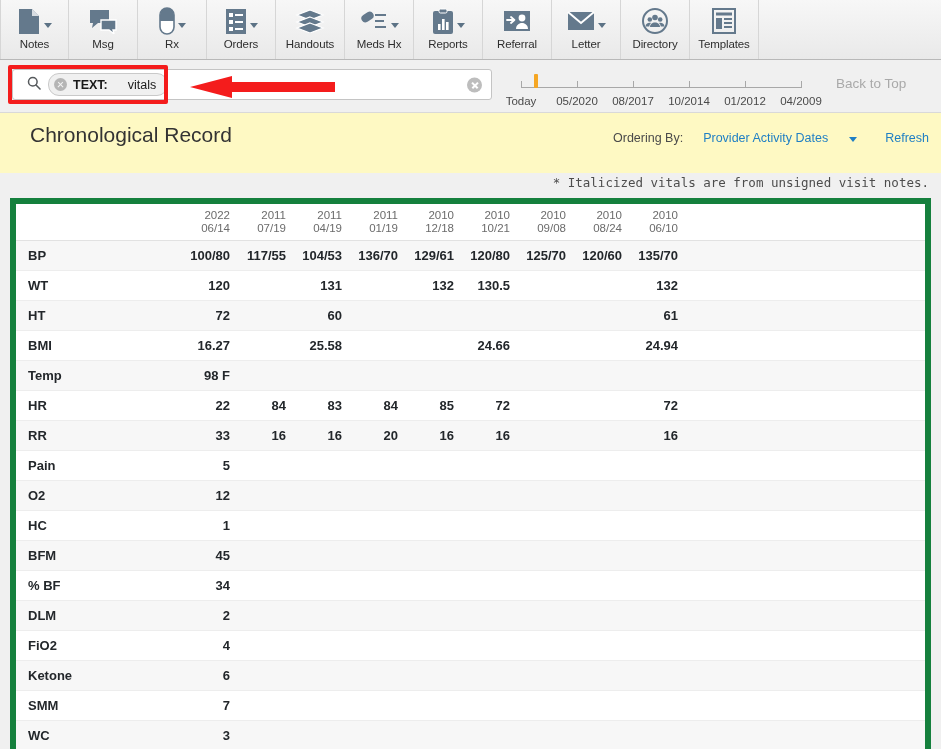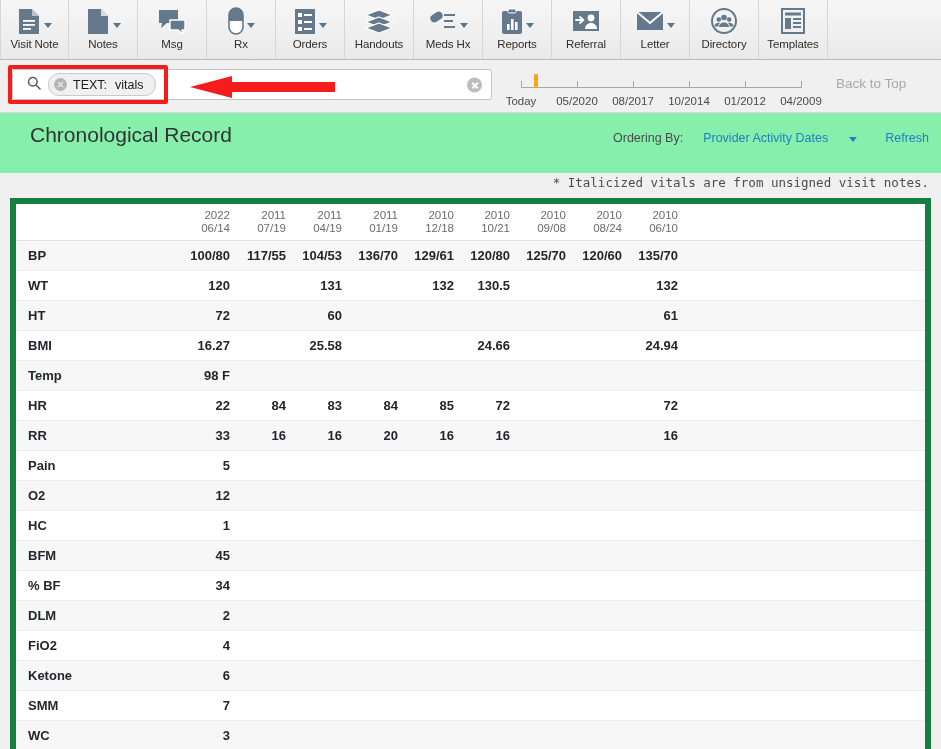--- a/index.html
+++ b/index.html
@@ -104,21 +104,21 @@
   }
   #token-remove-icon::before, #token-remove-icon::after {
     content: "";
     position: absolute;
     left: 3px; top: 6px;
     width: 7px; height: 1.4px;
     background: #f3f3f3;
   }
   #token-remove-icon::before { transform: rotate(45deg); }
   #token-remove-icon::after  { transform: rotate(-45deg); }
-  #token-key { font-weight: normal; margin-right: 8px; }
+  #token-key { font-weight: bold; margin-right: 20px; }
   #search-clear-icon {
     position: absolute;
     right: 9px; top: 50%;
     transform: translateY(-50%);
     width: 15px; height: 15px;
     border-radius: 50%;
     background: #bdbdbd;
   }
   #search-clear-icon::before, #search-clear-icon::after {
     content: "";
@@ -185,21 +185,21 @@
     position: absolute;
     left: 836px; top: 16px;
     font-size: 13.5px;
     color: #a9a9a9;
   }
 
   
   #page-header {
     position: relative;
     height: 60px;
-    background: #86efac;
+    background: #fef9c3;
   }
   #page-title {
     position: absolute;
     left: 30px; top: 10px;
     font-size: 21px;
     color: #333333;
     font-weight: normal;
   }
   #ordering {
     position: absolute;
@@ -281,37 +281,20 @@
     font-size: 13px;
   }
   col.lbl   { width: 160px; }
   col.dcol  { width: 56px; }
   col.spacer{ width: auto; }
 </style>
 </head>
 <body>
 
 <div id="toolbar">
-    <div class="tb-btn">
-      <div class="tb-icon-wrap">
-        <span>
-          <svg width="24" height="27" viewBox="0 0 24 27">
-            <path d="M2 1h13l7 7v18H2z" fill="#64798c"></path>
-            <path d="M15 1v7h7" fill="#fff" opacity=".55"></path>
-            <g fill="#fff">
-              <rect x="6" y="12" width="12" height="1.8"></rect>
-              <rect x="6" y="16" width="12" height="1.8"></rect>
-              <rect x="6" y="20" width="8" height="1.8"></rect>
-            </g>
-          </svg>
-        </span>
-        <span class="tb-caret"></span>
-      </div>
-      <div class="tb-label">Visit Note</div>
-    </div>
     <div class="tb-btn">
       <div class="tb-icon-wrap">
         <span>
           <svg width="24" height="27" viewBox="0 0 24 27">
             <path d="M2 1h13l7 7v18H2z" fill="#64798c"></path>
             <path d="M15 1l7 7h-7z" fill="#fff" opacity=".75"></path>
           </svg>
         </span>
         <span class="tb-caret"></span>
       </div>

